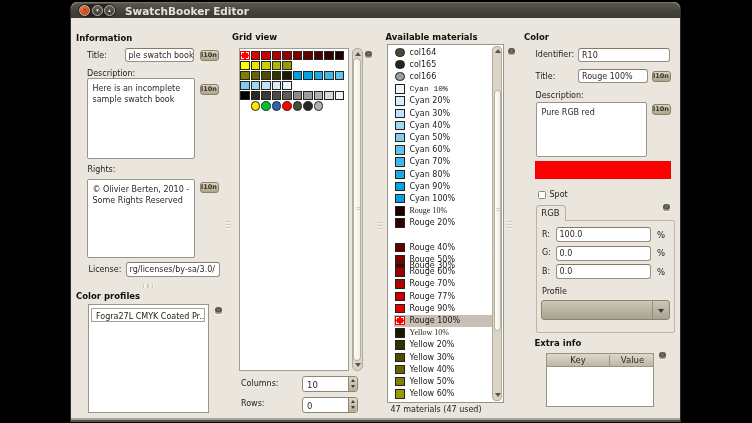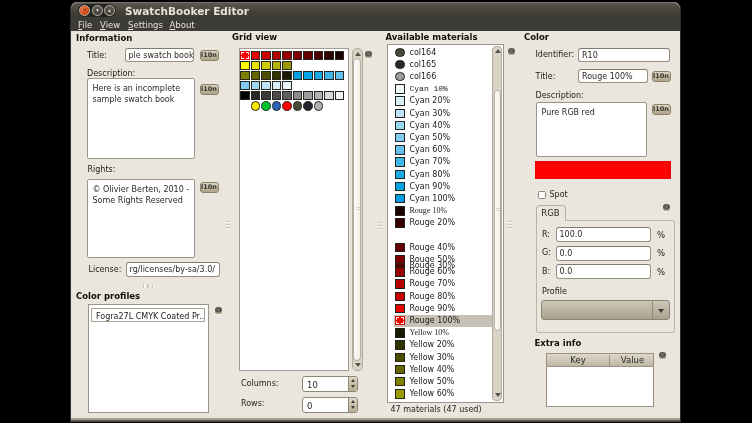--- a/index.html
+++ b/index.html
@@ -128,26 +128,20 @@
       <div class="wbtn" id="btn-min">
           <span>▾</span>
         </div>
       <div class="wbtn" id="btn-max">
           <span>▴</span>
         </div>
     </div>
     <div id="win-title">SwatchBooker Editor</div>
   </div>
 
-  <div id="menubar">
-    <div class="menu-item" style="left:7px"><span class="mn">F</span><span>ile</span></div>
-    <div class="menu-item" style="left:29px"><span class="mn">V</span><span>iew</span></div>
-    <div class="menu-item" style="left:57px"><span class="mn">S</span><span>ettings</span></div>
-    <div class="menu-item" style="left:98.5px"><span class="mn">A</span><span>bout</span></div>
-  </div>
 
   <div class="hdr" style="left:5px; top:31px">Information</div>
   <div class="lbl" style="left:16px; top:48.5px">Title:</div>
   <div class="entry" style="left:53.5px; top:46px; width:69px; height:14px">ple swatch book</div>
   <div class="l10n" style="left:128.5px; top:47.5px">l10n</div>
 
   <div class="lbl" style="left:16px; top:67px">Description:</div>
   <div class="tarea" style="left:15.5px; top:75.5px; width:108.5px; height:81px">Here is an incomplete
 sample swatch book</div>
   <div class="l10n" style="left:128.5px; top:82px">l10n</div>
@@ -330,21 +324,21 @@
         <div class="mrow" style="top: 221.6px;">
           <div class="swatch" style="background: rgb(153, 0, 0);"></div>
           <div class="mlabel">Rouge 60%</div>
         </div>
         <div class="mrow" style="top: 233.8px;">
           <div class="swatch" style="background: rgb(179, 0, 0);"></div>
           <div class="mlabel">Rouge 70%</div>
         </div>
         <div class="mrow" style="top: 246px;">
           <div class="swatch" style="background: rgb(204, 0, 0);"></div>
-          <div class="mlabel">Rouge 80%</div>
+          <div class="mlabel">Rouge 77%</div>
         </div>
         <div class="mrow" style="top: 258.2px;">
           <div class="swatch" style="background: rgb(230, 0, 0);"></div>
           <div class="mlabel">Rouge 90%</div>
         </div>
         <div class="mrow sel" style="top: 270.4px;">
           <div class="swatch dashed" style="background: rgb(255, 0, 0);"></div>
           <div class="mlabel">Rouge 100%</div>
         </div>
         <div class="mrow" style="top: 282.6px; font-family: Liberation Serif, serif;">

